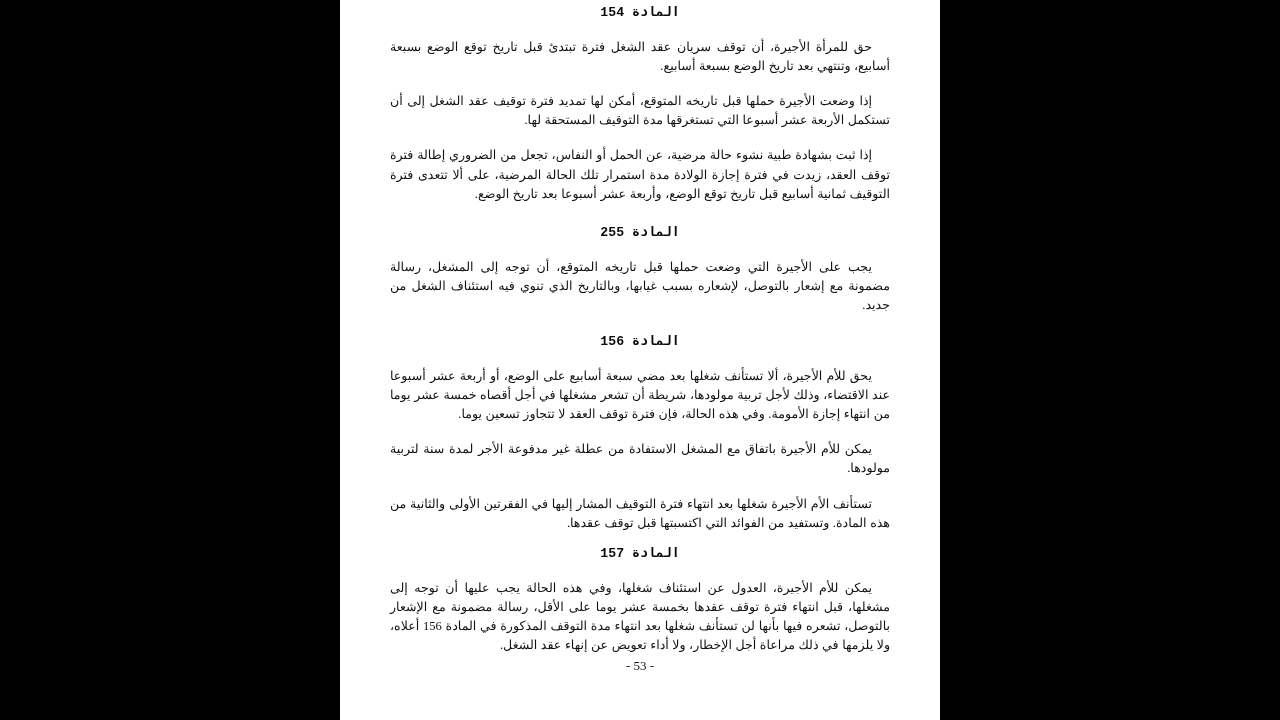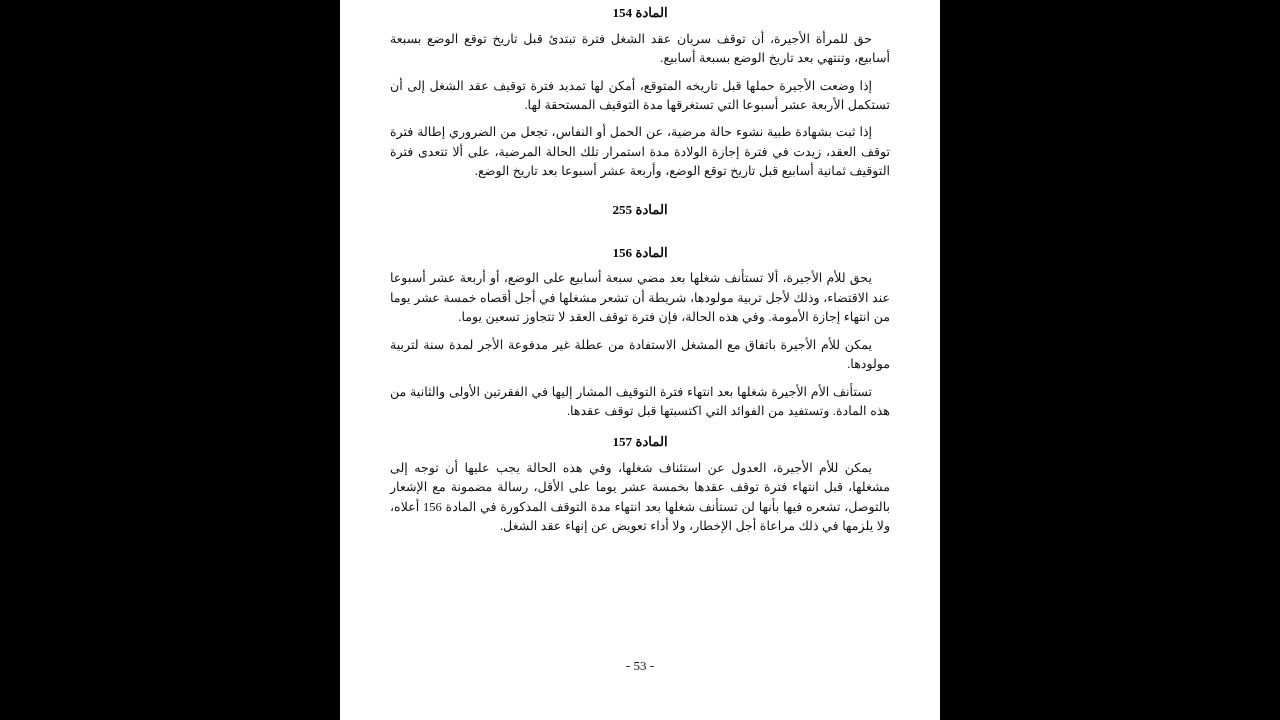--- a/index.html
+++ b/index.html
@@ -33,39 +33,39 @@
     box-sizing: border-box;
     padding: 4px 50px 0 50px;
     width: 600px;
   }
   .article {
     margin: 0;
     padding: 0;
   }
   .article-heading {
     text-align: center;
-    font-family: Liberation Serif, serif;
+    font-family: Liberation Mono, monospace;
     font-weight: bold;
     font-size: 13.2px;
     line-height: 1.35;
     color: #0b0b0b;
     margin: 0 0 7px 0;
     direction: rtl;
     unicode-bidi: isolate;
   }
   .para {
     font-family: "Liberation Serif", "DejaVu Serif", serif;
     font-size: 12.6px;
     line-height: 1.52;
     color: #111111;
     text-align: justify;
     text-justify: inter-word;
     direction: rtl;
     unicode-bidi: isolate;
-    margin: 8px 0 9px 0;
+    margin: 16px 0 9px 0;
     text-indent: 18px;
     word-spacing: 0.4px;
   }
   .para.last { margin-bottom: 0; }
   .spacer-154-155 { height: 11px; }
   .spacer-155-156 { height: 18px; }
   .spacer-156-157 { height: 12px; }
   #page-number {
     position: absolute;
     left: 0;
@@ -102,20 +102,21 @@
         <div class="article-heading">المادة 154</div>
         <p class="para">حق للمرأة الأجيرة، أن توقف سريان عقد الشغل فترة تبتدئ قبل تاريخ توقع الوضع بسبعة أسابيع، وتنتهي بعد تاريخ الوضع بسبعة أسابيع.</p>
         <p class="para last">إذا وضعت الأجيرة حملها قبل تاريخه المتوقع، أمكن لها تمديد فترة توقيف عقد الشغل إلى أن تستكمل الأربعة عشر أسبوعا التي تستغرقها مدة التوقيف المستحقة لها.</p>
         <p class="para">إذا ثبت بشهادة طبية نشوء حالة مرضية، عن الحمل أو النفاس، تجعل من الضروري إطالة فترة توقف العقد، زيدت في فترة إجازة الولادة مدة استمرار تلك الحالة المرضية، على ألا تتعدى فترة التوقيف ثمانية أسابيع قبل تاريخ توقع الوضع، وأربعة عشر أسبوعا بعد تاريخ الوضع.</p>
       </div>
 
       <div class="spacer-154-155"></div>
 
       <div class="article">
         <div class="article-heading">المادة 255</div>
+        <p class="para last">يجب على الأجيرة التي وضعت حملها قبل تاريخه المتوقع، أن توجه إلى المشغل، رسالة مضمونة مع إشعار بالتوصل، لإشعاره بسبب غيابها، وبالتاريخ الذي تنوي فيه استئناف الشغل من جديد.</p>
       </div>
 
       <div class="spacer-155-156"></div>
 
       <div class="article">
         <div class="article-heading">المادة 156</div>
         <p class="para">يحق للأم الأجيرة، ألا تستأنف شغلها بعد مضي سبعة أسابيع على الوضع، أو أربعة عشر أسبوعا عند الاقتضاء، وذلك لأجل تربية مولودها، شريطة أن تشعر مشغلها في أجل أقصاه خمسة عشر يوما من انتهاء إجازة الأمومة. وفي هذه الحالة، فإن فترة توقف العقد لا تتجاوز تسعين يوما.</p>
         <p class="para">يمكن للأم الأجيرة باتفاق مع المشغل الاستفادة من عطلة غير مدفوعة الأجر لمدة سنة لتربية مولودها.</p>
         <p class="para last">تستأنف الأم الأجيرة شغلها بعد انتهاء فترة التوقيف المشار إليها في الفقرتين الأولى والثانية من هذه المادة. وتستفيد من الفوائد التي اكتسبتها قبل توقف عقدها.</p>
       </div>

